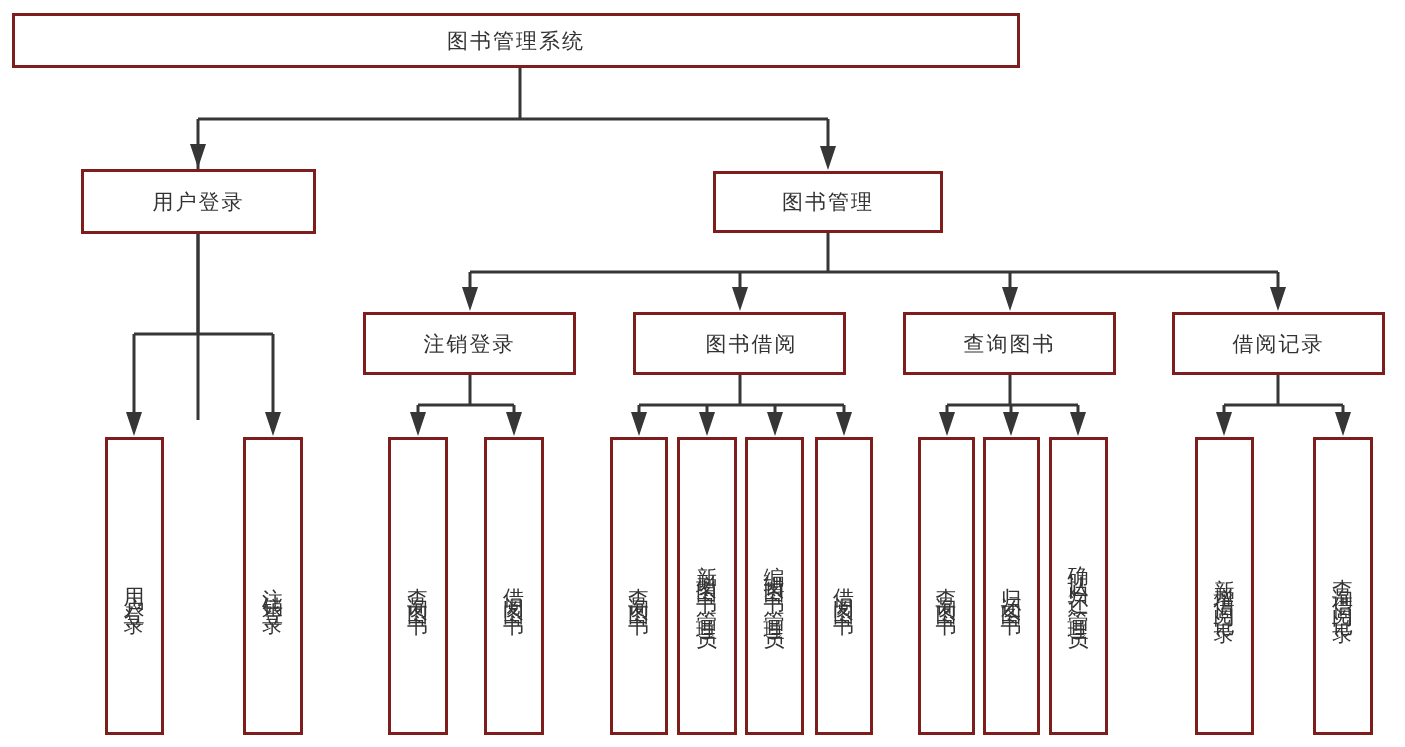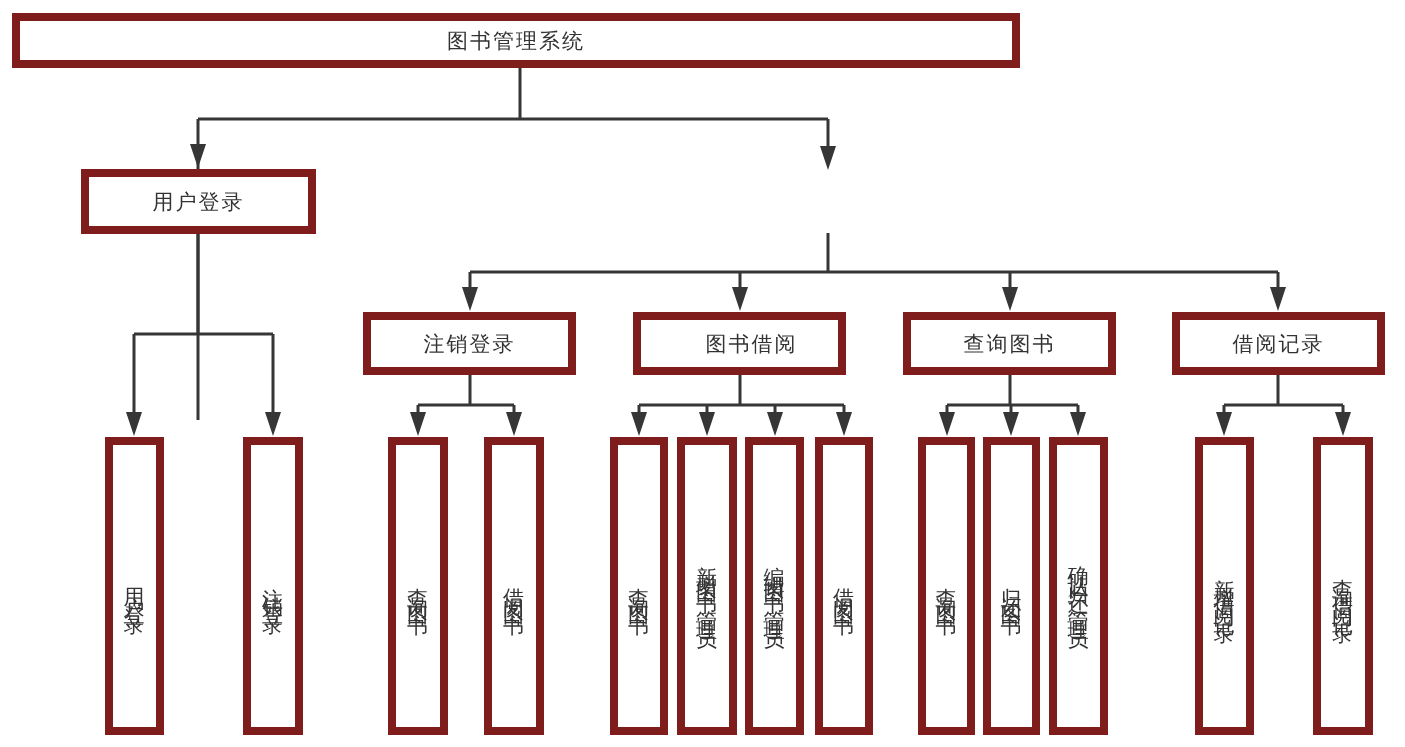--- a/index.html
+++ b/index.html
@@ -12,21 +12,21 @@
     overflow: hidden;
   }
   #connectors {
     position: absolute;
     left: 0; top: 0;
     width: 1405px; height: 747px;
   }
   .box {
     position: absolute;
     box-sizing: border-box;
-    border: 8px solid #7f1d1d;
+    border: 3px solid #7f1d1d;
     background: #ffffff;
     display: flex;
     align-items: center;
     justify-content: center;
     color: #333333;
   }
   .hbox {
     font-size: 21px;
     letter-spacing: 2px;
     white-space: nowrap;
@@ -88,20 +88,21 @@
       <polygon points="1003,412 1019,412 1011,436"></polygon>
       <polygon points="1070,412 1086,412 1078,436"></polygon>
       <polygon points="1216,412 1232,412 1224,436"></polygon>
       <polygon points="1335,412 1351,412 1343,436"></polygon>
     </g>
   </svg>
 
   <div class="box hbox" style="left:12px; top:13px; width:1008px; height:55px;">图书管理系统</div>
 
   <div class="box hbox" style="left:81px; top:169px; width:235px; height:65px;">用户登录</div>
+  <div class="box hbox" style="left:713px; top:171px; width:230px; height:62px;">图书管理</div>
 
   <div class="box hbox" style="left:363px; top:312px; width:213px; height:63px;">注销登录</div>
   <div class="box hbox" style="left:633px; top:312px; width:213px; height:63px;padding-left:24px;">图书借阅</div>
   <div class="box hbox" style="left:903px; top:312px; width:213px; height:63px;">查询图书</div>
   <div class="box hbox" style="left:1172px; top:312px; width:213px; height:63px;">借阅记录</div>
 
   <div class="box vbox" style="left:105px; top:437px; width:59px; height:298px;">用户登录</div>
   <div class="box vbox" style="left:243px; top:437px; width:60px; height:298px;">注销登录</div>
 
   <div class="box vbox" style="left:388px; top:437px; width:60px; height:298px;">查询图书</div>

